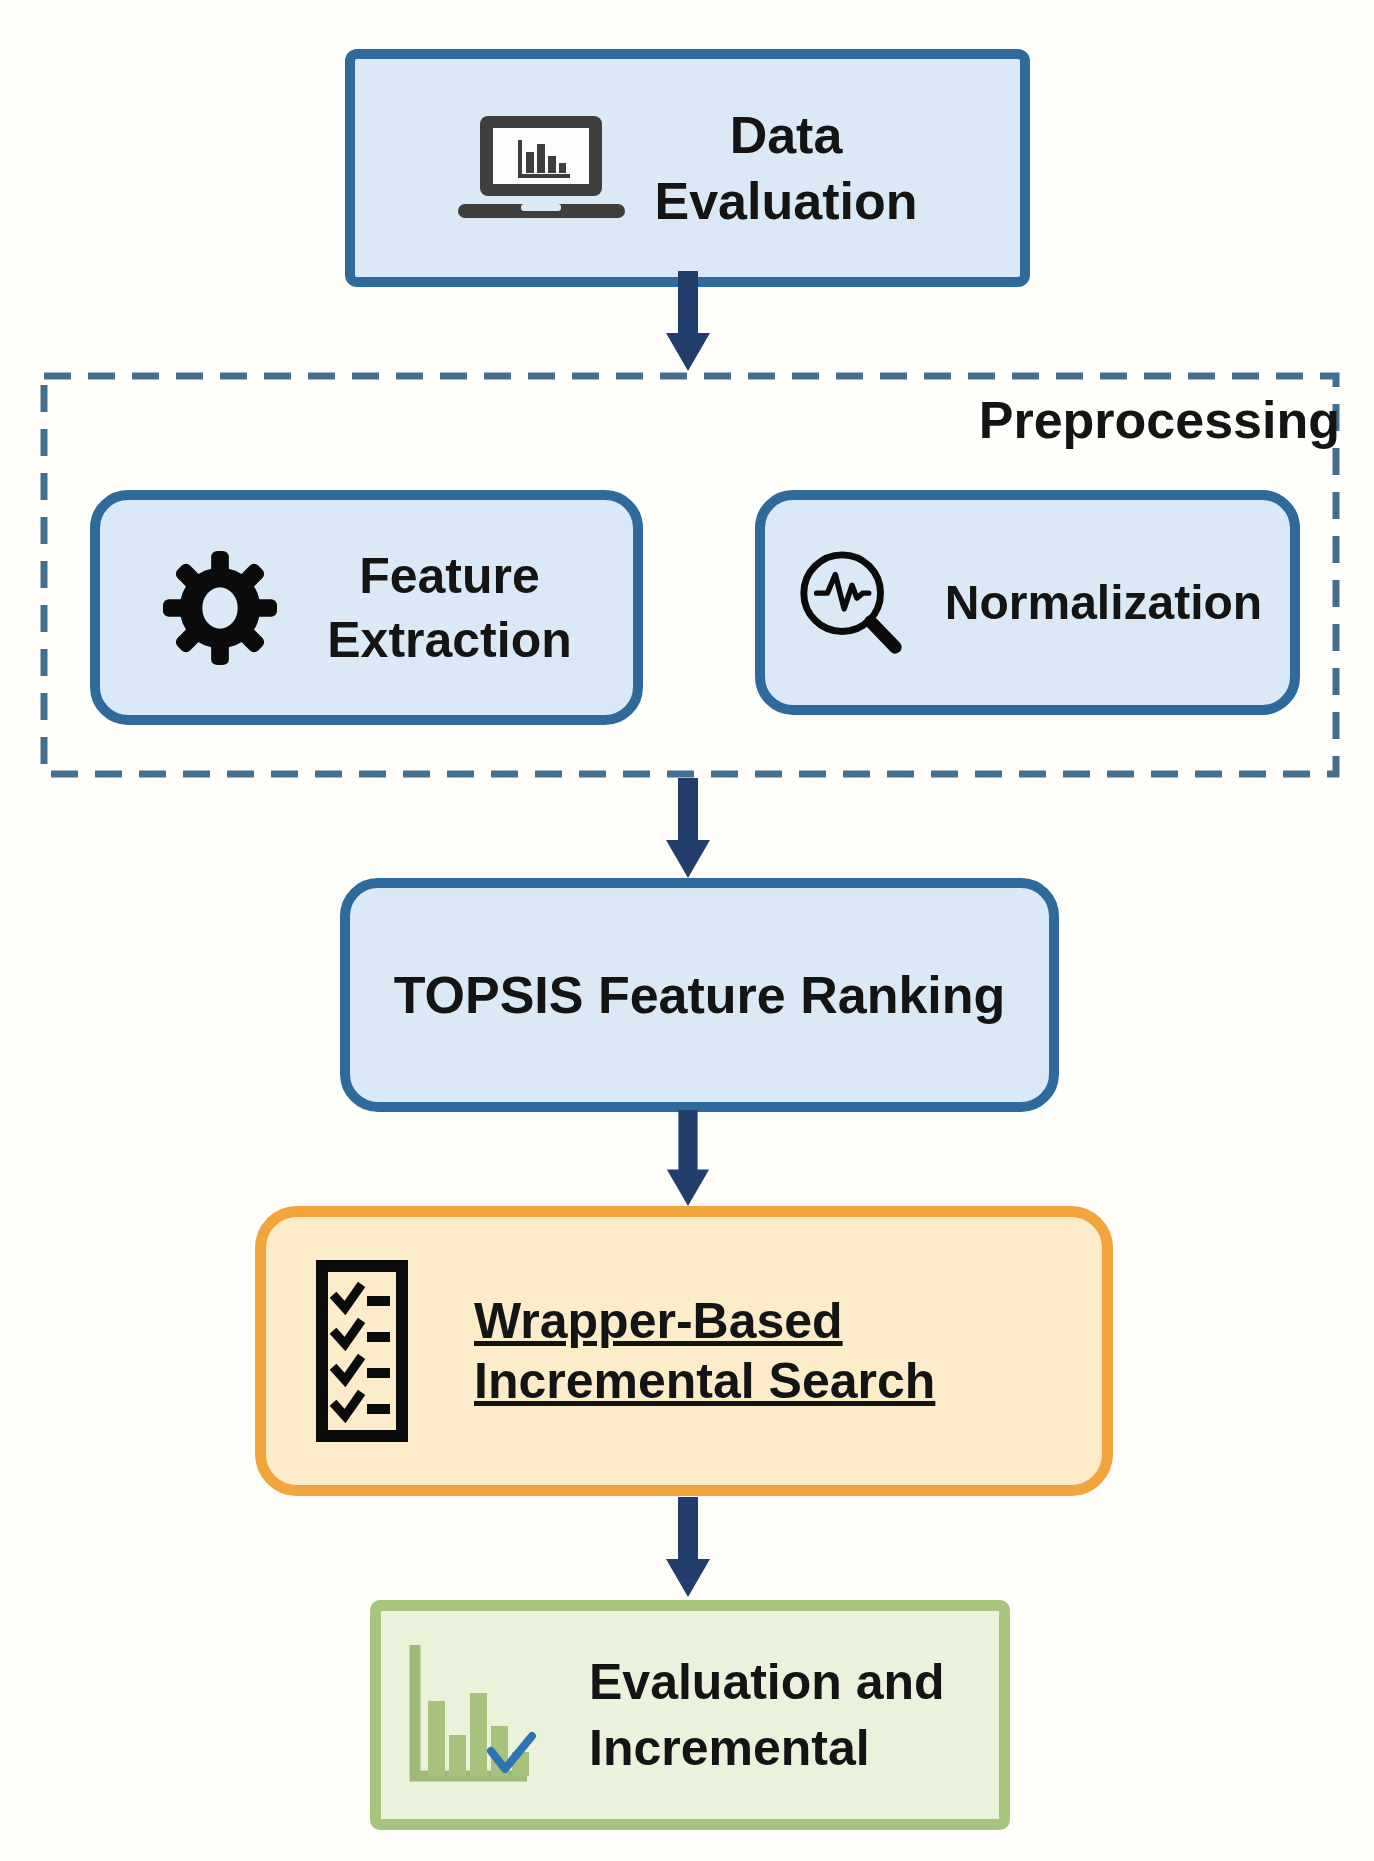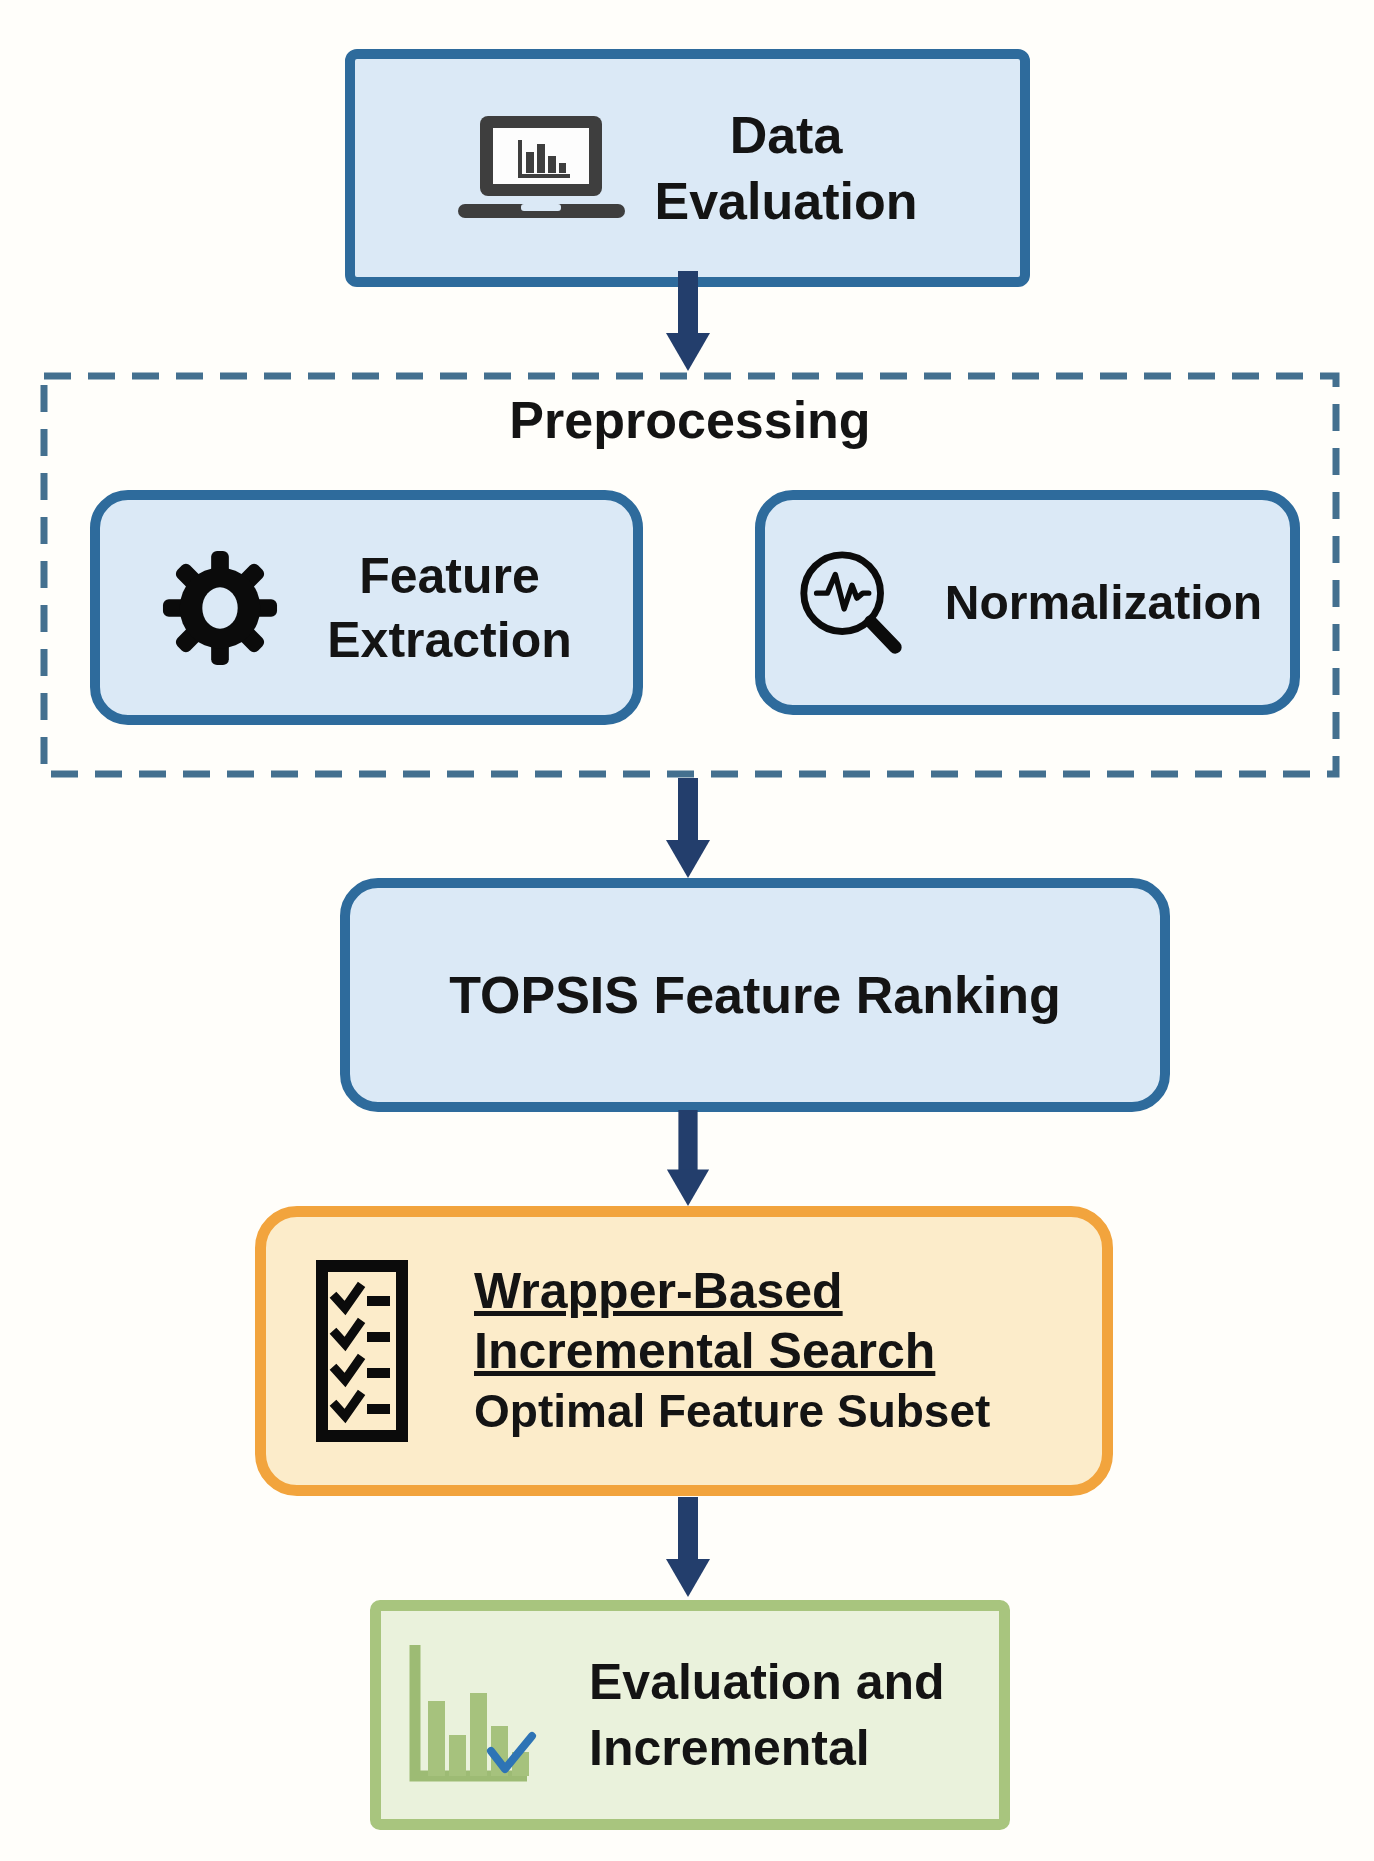--- a/index.html
+++ b/index.html
@@ -28,30 +28,30 @@
   .node .label{font-weight:700;white-space:nowrap;}
 
   .blue-box{background:var(--box-blue-fill);border:10px solid var(--box-blue-border);border-radius:38px;}
   .orange-box{background:var(--orange-fill);border:11px solid var(--orange-border);border-radius:42px;}
   .green-box{background:var(--green-fill);border:11px solid var(--green-border);border-radius:10px;}
 
   #node-data-acquisition{left:345px;top:49px;width:685px;height:238px;gap:30px;border-radius:12px;}
   #node-data-acquisition .label{font-size:52px;line-height:66px;text-align:center;}
 
   #preprocessing-border{position:absolute;left:40px;top:372px;width:1300px;height:406px;}
-  #preprocessing-title{position:absolute;left:40px;top:390px;width:1300px;text-align:center;
+  #preprocessing-title{position:absolute;left:40px;top:390px;width:1300px;text-align:right;
       font-size:52px;font-weight:700;}
 
   #node-feature-extraction{left:90px;top:490px;width:553px;height:235px;gap:48px;}
   #node-feature-extraction .label{font-size:50px;line-height:64px;text-align:center;}
 
   #node-normalization{left:755px;top:490px;width:545px;height:225px;gap:34px;}
   #node-normalization .label{font-size:48px;}
 
-  #node-topsis{left:340px;top:878px;width:830px;height:234px;}
+  #node-topsis{left:340px;top:878px;width:719px;height:234px;}
   #node-topsis .label{font-size:52px;}
 
   #node-wrapper{left:255px;top:1206px;width:858px;height:290px;justify-content:flex-start;
       padding-left:48px;gap:64px;}
   #node-wrapper .label{line-height:60px;}
   #node-wrapper .l-big{font-size:50px;text-decoration:underline;}
   #node-wrapper .l-small{font-size:46px;}
 
   #node-evaluation{left:370px;top:1600px;width:640px;height:230px;justify-content:flex-start;
       padding-left:24px;gap:52px;}
@@ -162,21 +162,20 @@
           <rect x="53" y="38" width="23" height="10"></rect>
           <rect x="53" y="74" width="23" height="10"></rect>
           <rect x="53" y="110" width="23" height="10"></rect>
           <rect x="53" y="146" width="23" height="10"></rect>
         </g>
       </svg>
     </span>
     <div class="label">
       <div class="l-big">Wrapper-Based</div>
       <div class="l-big">Incremental Search</div>
-      <div class="l-small">Optimal Feature Subset</div>
     </div>
   </div>
 
   <svg class="arrow" id="arrow-4" viewBox="0 0 76 100">
     <rect x="28" y="0" width="20" height="66" fill="var(--arrow-navy)"></rect>
     <polygon points="16,62 60,62 38,100" fill="var(--arrow-navy)"></polygon>
   </svg>
 
   <div class="node green-box" id="node-evaluation">
     <span class="icon">

